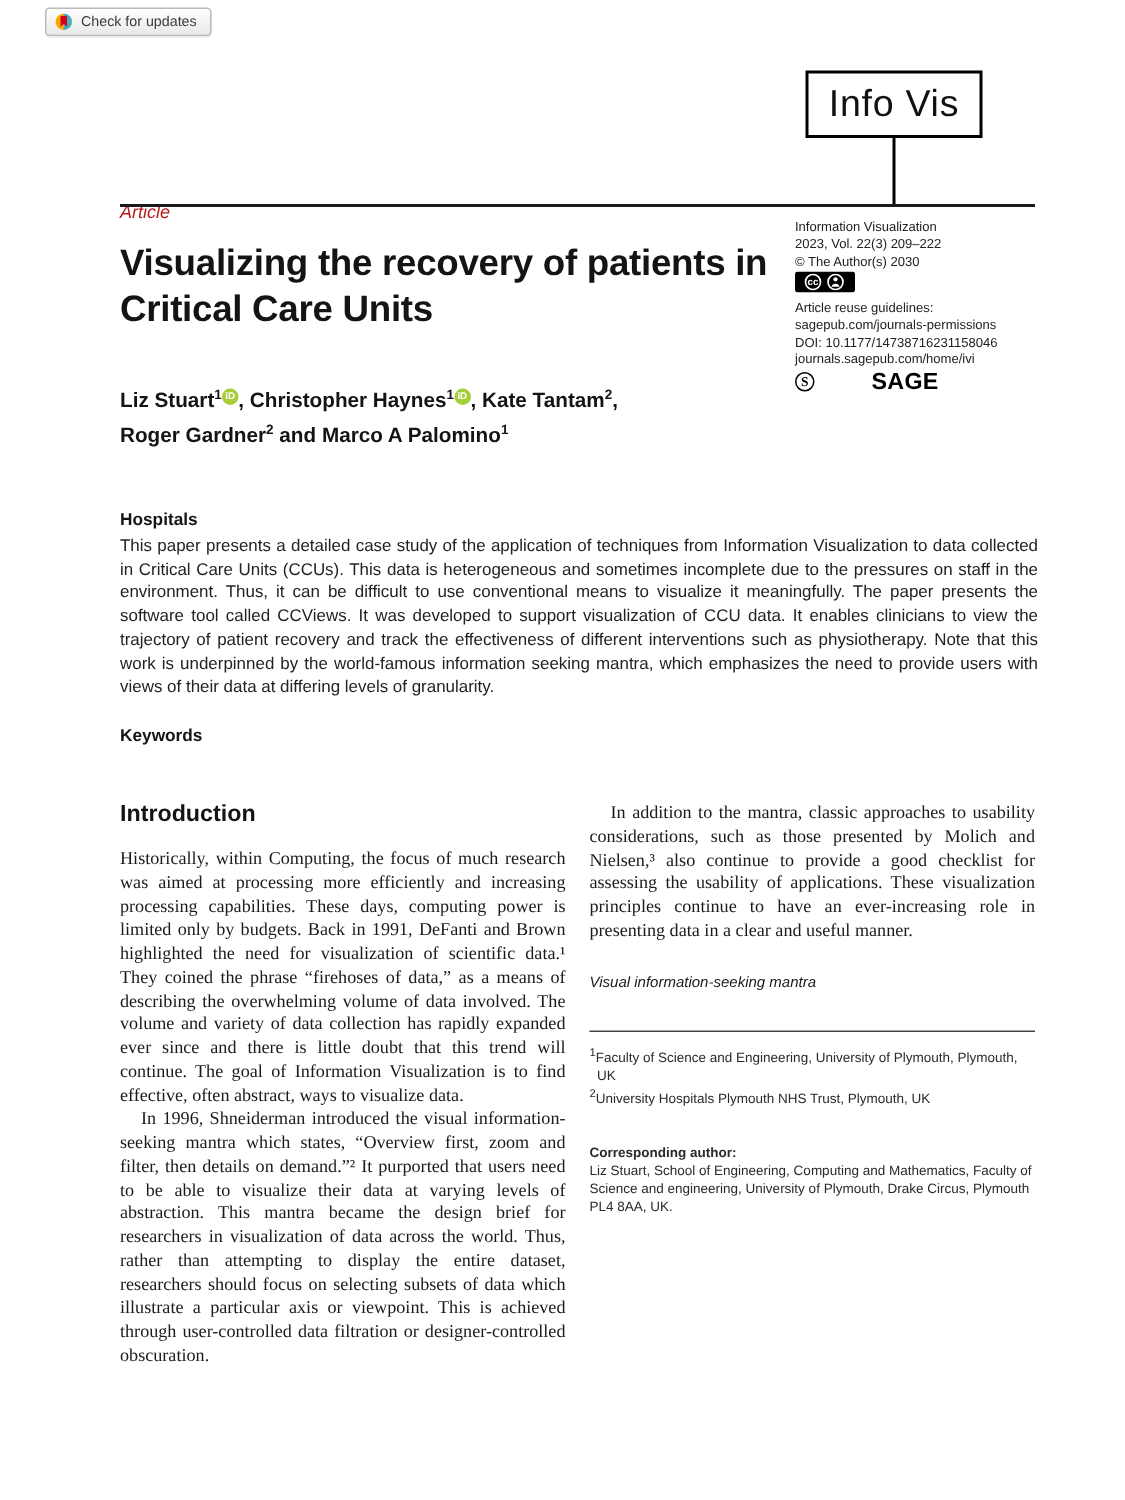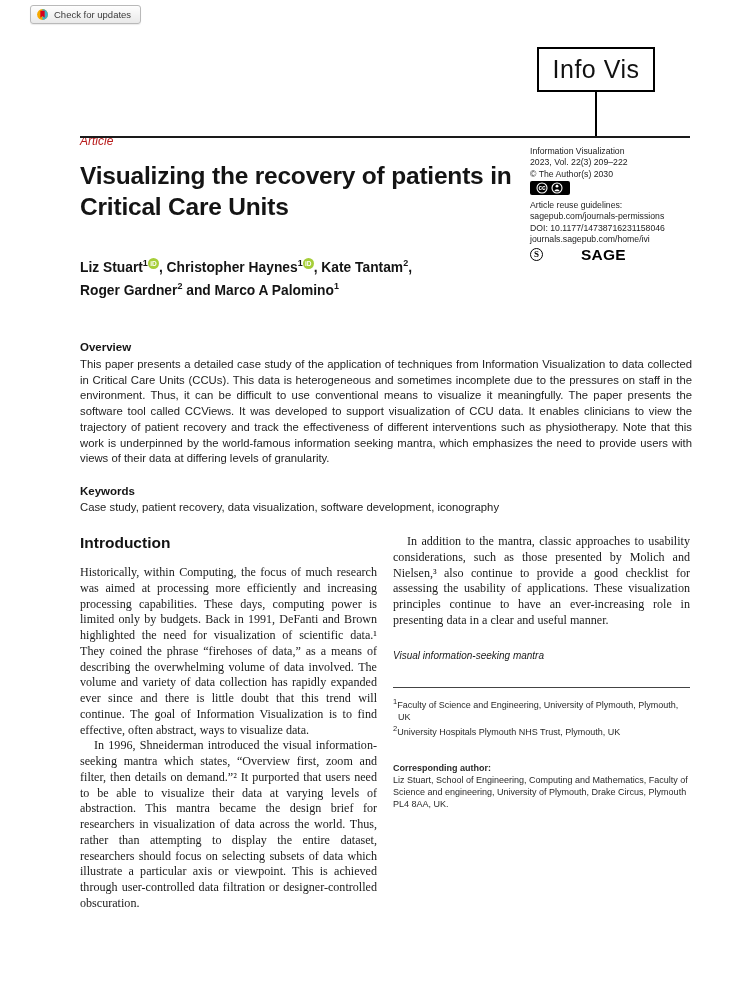--- a/index.html
+++ b/index.html
@@ -173,25 +173,24 @@
       <span class="sage-s">S</span>
       <span class="sage-word">SAGE</span>
     </div>
   </div>
 
   <div class="authors">
     <span>Liz Stuart</span><sup>1</sup><span class="orcid-icon">iD</span><span>, </span><span>Christopher Haynes</span><sup>1</sup><span class="orcid-icon">iD</span><span>, </span><span>Kate Tantam</span><sup>2</sup><span>,</span><br>
     <span>Roger Gardner</span><sup>2</sup><span> and </span><span>Marco A Palomino</span><sup>1</sup>
   </div>
 
-  <div class="abstract-heading">Overview</div>
+  <div class="abstract-heading">Hospitals</div>
   <div class="abstract-text">This paper presents a detailed case study of the application of techniques from Information Visualization to data collected in Critical Care Units (CCUs). This data is heterogeneous and sometimes incomplete due to the pressures on staff in the environment. Thus, it can be difficult to use conventional means to visualize it meaningfully. The paper presents the software tool called CCViews. It was developed to support visualization of CCU data. It enables clinicians to view the trajectory of patient recovery and track the effectiveness of different interventions such as physiotherapy. Note that this work is underpinned by the world-famous information seeking mantra, which emphasizes the need to provide users with views of their data at differing levels of granularity.</div>
 
   <div class="keywords-heading">Keywords</div>
-  <div class="keywords-text">Case study, patient recovery, data visualization, software development, iconography</div>
 
   <div class="col-left">
     <h2 class="section-heading">Introduction</h2>
     <p class="serif-p">Historically, within Computing, the focus of much research was aimed at processing more efficiently and increasing processing capabilities. These days, computing power is limited only by budgets. Back in 1991, DeFanti and Brown highlighted the need for visualization of scientific data.¹ They coined the phrase “firehoses of data,” as a means of describing the overwhelming volume of data involved. The volume and variety of data collection has rapidly expanded ever since and there is little doubt that this trend will continue. The goal of Information Visualization is to find effective, often abstract, ways to visualize data.</p>
     <p class="serif-p indent">In 1996, Shneiderman introduced the visual information-seeking mantra which states, “Overview first, zoom and filter, then details on demand.”² It purported that users need to be able to visualize their data at varying levels of abstraction. This mantra became the design brief for researchers in visualization of data across the world. Thus, rather than attempting to display the entire dataset, researchers should focus on selecting subsets of data which illustrate a particular axis or viewpoint. This is achieved through user-controlled data filtration or designer-controlled obscuration.</p>
   </div>
 
   <div class="col-right">
     <p class="serif-p indent">In addition to the mantra, classic approaches to usability considerations, such as those presented by Molich and Nielsen,³ also continue to provide a good checklist for assessing the usability of applications. These visualization principles continue to have an ever-increasing role in presenting data in a clear and useful manner.</p>
     <h3 class="subsection-heading">Visual information-seeking mantra</h3>

